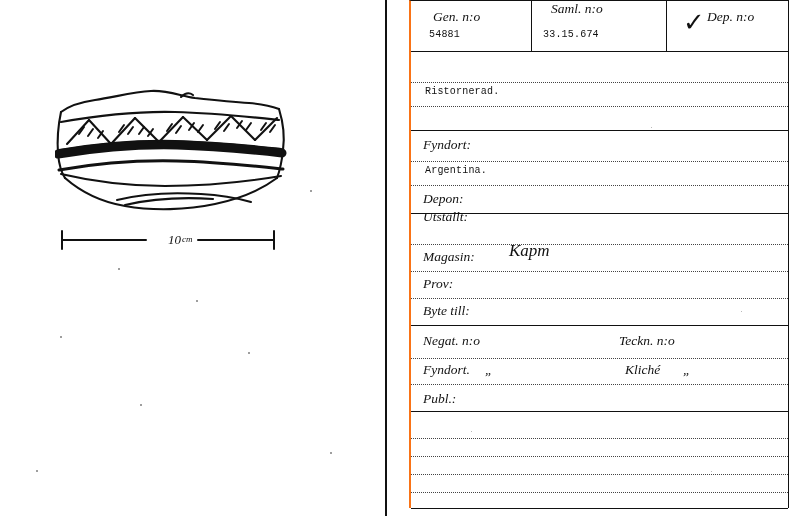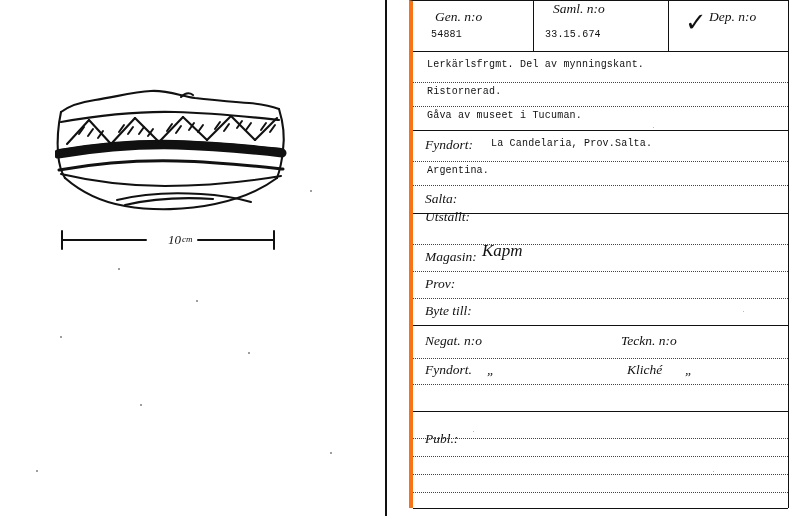--- a/index.html
+++ b/index.html
@@ -84,21 +84,21 @@
     position: absolute;
     left: 385px; top: 0;
     width: 415px; height: 516px;
     box-sizing: border-box;
     border-left: 2px solid #111;
   }
   #card-inner {
     position: absolute;
     left: 22px; top: 0px;
     width: 380px; height: 508px;
-    border-left: 4px solid #f97316;
+    border-left: 2px solid #f97316;
     border-right: 1px solid #111;
     border-top: 1px solid #111;
     box-sizing: border-box;
   }
 
   .rule {
     position: absolute;
     left: 0; width: 100%;
     border-bottom: 1px solid #111;
     height: 0;
@@ -268,47 +268,44 @@
 
     <div class="fld" id="hdr-gen-label">Gen. n:o</div>
     <div class="typed" id="hdr-gen-value">54881</div>
 
     <div class="fld" id="hdr-saml-label">Saml. n:o</div>
     <div class="typed" id="hdr-saml-value">33.15.674</div>
 
     <div id="hdr-check" style="position:absolute;">✓</div>
     <div class="fld" id="hdr-dep-label">Dep. n:o</div>
 
-    <div class="typed" style="left:14px; top:58px;">Lerkärlsfrgmt.  Del av mynningskant.</div>
     <div class="typed" style="left:14px; top:85px;">Ristornerad.</div>
-    <div class="typed" style="left:14px; top:109px;">Gåva av museet i Tucuman.</div>
 
     <div class="fld lbl-col" style="top:136px;">Fyndort:</div>
-    <div class="typed" style="left:78px; top:137px;">La Candelaria, Prov.Salta.</div>
     <div class="typed" style="left:14px; top:164px;">Argentina.</div>
 
-    <div class="fld lbl-col" style="top:190px;">Salta:</div>
+    <div class="fld lbl-col" style="top:190px;">Depon:</div>
 
     <div class="fld lbl-col" style="top:208px;">Utställt:</div>
 
     <div class="fld lbl-col" style="top:248px;">Magasin:</div>
-    <div class="hand" style="left:69px; top:240px;">Kapm</div>
+    <div class="hand" style="left:98px; top:240px;">Kapm</div>
 
     <div class="fld lbl-col" style="top:275px;">Prov:</div>
 
     <div class="fld lbl-col" style="top:302px;">Byte till:</div>
 
     <div class="fld lbl-col" style="top:332px;">Negat. n:o</div>
     <div class="fld" style="left:208px; top:332px;">Teckn. n:o</div>
 
     <div class="fld lbl-col" style="top:361px;">Fyndort.</div>
     <div class="fld" style="left:74px; top:361px;">„</div>
     <div class="fld" style="left:214px; top:361px;">Kliché</div>
     <div class="fld" style="left:272px; top:361px;">„</div>
 
-    <div class="fld lbl-col" style="top:390px;margin-top:40px;">Publ.:</div>
+    <div class="fld lbl-col" style="top:390px;">Publ.:</div>
 
     <div class="cspeck" style="left:240px; top:126px;"></div>
     <div class="cspeck" style="left:330px; top:310px;"></div>
     <div class="cspeck" style="left:60px; top:430px;"></div>
     <div class="cspeck" style="left:300px; top:470px;"></div>
   </div>
 </div>
 
 </body></html>

